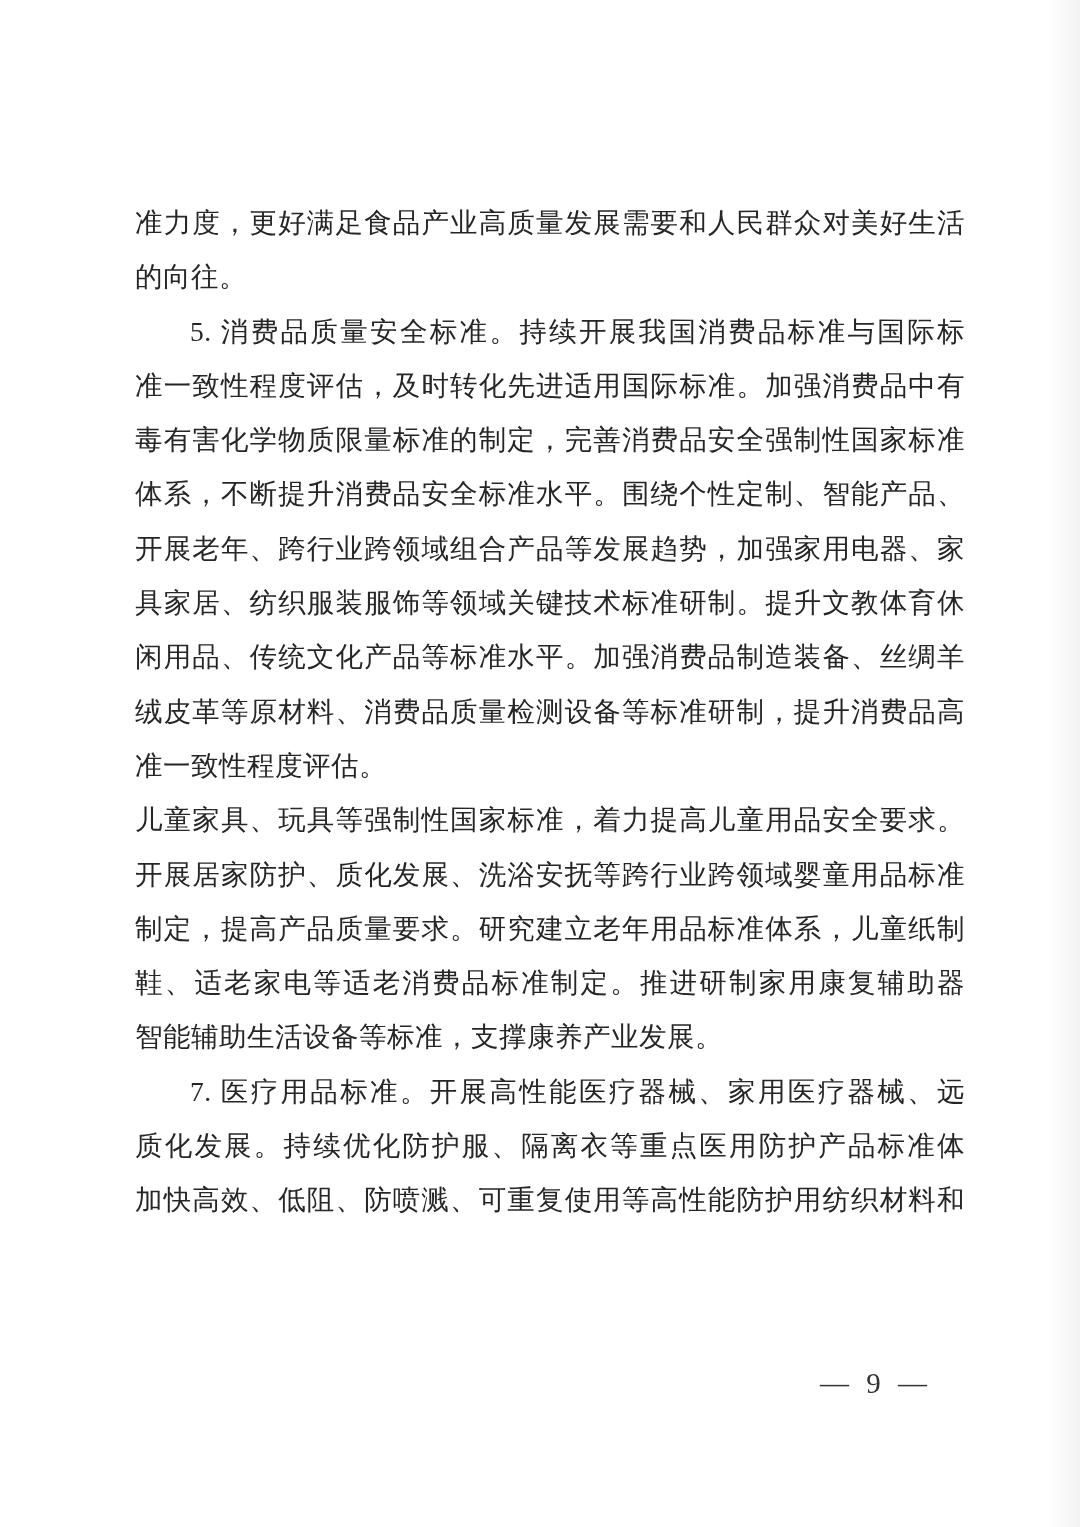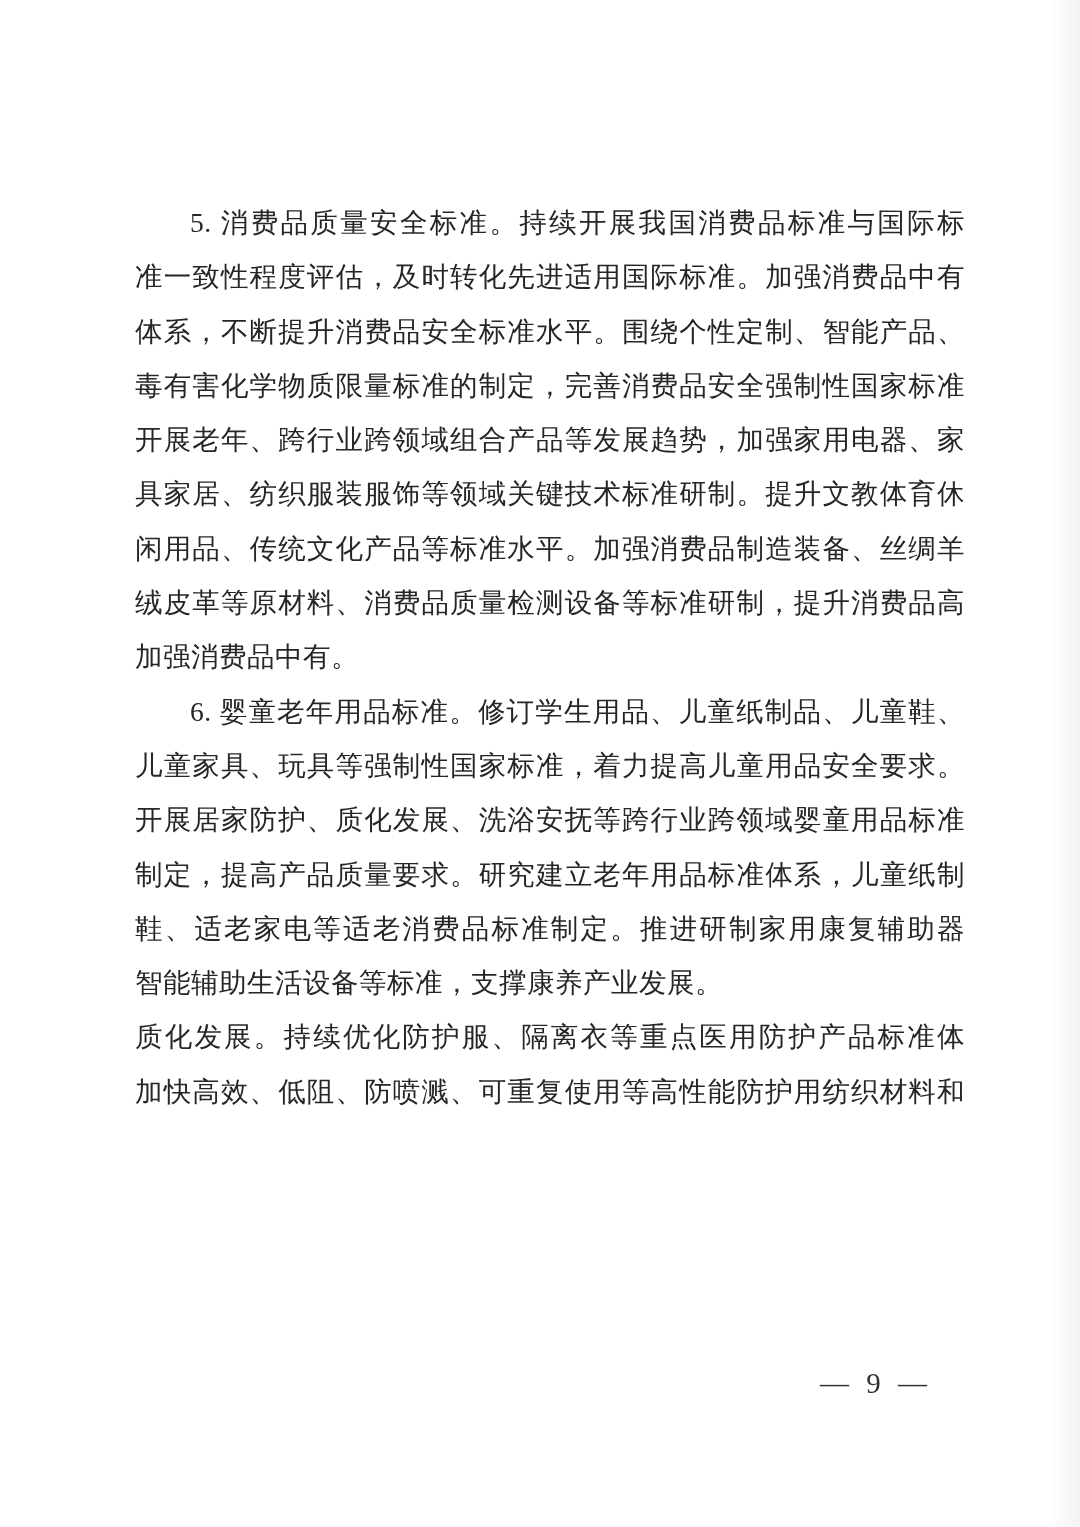--- a/index.html
+++ b/index.html
@@ -56,37 +56,41 @@
     color: #333333;
     white-space: nowrap;
   }
 </style>
 </head>
 <body>
 
 <div class="page">
   <div class="body-text">
       <div>
+        <div class="line">准力度，更好满足食品产业高质量发展需要和人民群众对美好生活</div>
+        <div class="line short">的向往。</div>
+      </div>
+      <div>
         <div class="line indent">5. 消费品质量安全标准。持续开展我国消费品标准与国际标</div>
         <div class="line">准一致性程度评估，及时转化先进适用国际标准。加强消费品中有</div>
+        <div class="line">毒有害化学物质限量标准的制定，完善消费品安全强制性国家标准</div>
         <div class="line">体系，不断提升消费品安全标准水平。围绕个性定制、智能产品、</div>
-        <div class="line">毒有害化学物质限量标准的制定，完善消费品安全强制性国家标准</div>
         <div class="line">开展老年、跨行业跨领域组合产品等发展趋势，加强家用电器、家</div>
         <div class="line">具家居、纺织服装服饰等领域关键技术标准研制。提升文教体育休</div>
         <div class="line">闲用品、传统文化产品等标准水平。加强消费品制造装备、丝绸羊</div>
         <div class="line">绒皮革等原材料、消费品质量检测设备等标准研制，提升消费品高</div>
-        <div class="line short">加强消费品中有。</div>
+        <div class="line short">准一致性程度评估。</div>
       </div>
       <div>
-        <div class="line indent">6. 婴童老年用品标准。修订学生用品、儿童纸制品、儿童鞋、</div>
         <div class="line">儿童家具、玩具等强制性国家标准，着力提高儿童用品安全要求。</div>
         <div class="line">开展居家防护、质化发展、洗浴安抚等跨行业跨领域婴童用品标准</div>
         <div class="line">制定，提高产品质量要求。研究建立老年用品标准体系，儿童纸制品</div>
         <div class="line">鞋、适老家电等适老消费品标准制定。推进研制家用康复辅助器具、</div>
         <div class="line short">智能辅助生活设备等标准，支撑康养产业发展。</div>
       </div>
       <div>
+        <div class="line indent">7. 医疗用品标准。开展高性能医疗器械、家用医疗器械、远</div>
         <div class="line">质化发展。持续优化防护服、隔离衣等重点医用防护产品标准体系，</div>
         <div class="line">加快高效、低阻、防喷溅、可重复使用等高性能防护用纺织材料和</div>
       </div>
     </div>
   <div class="page-number">— 9 —</div>
 </div>
 
 </body></html>

